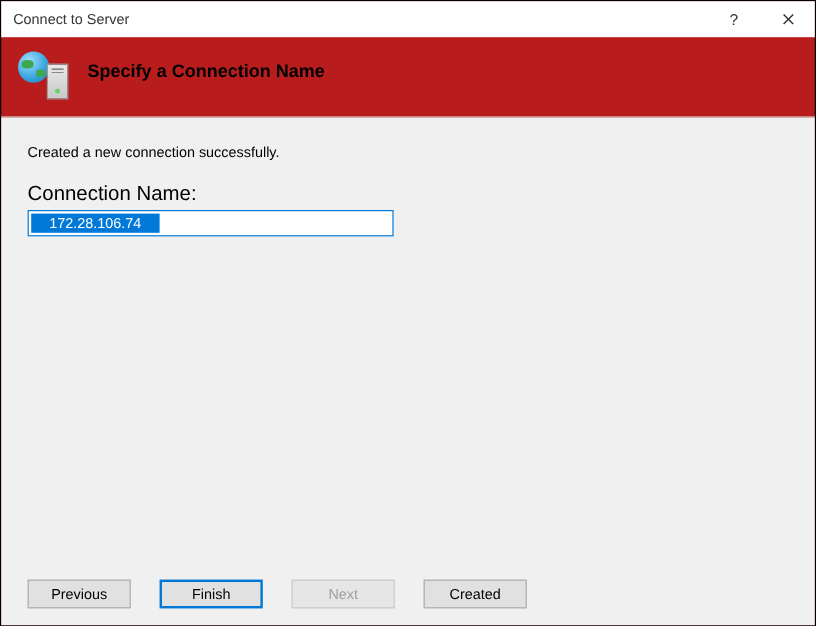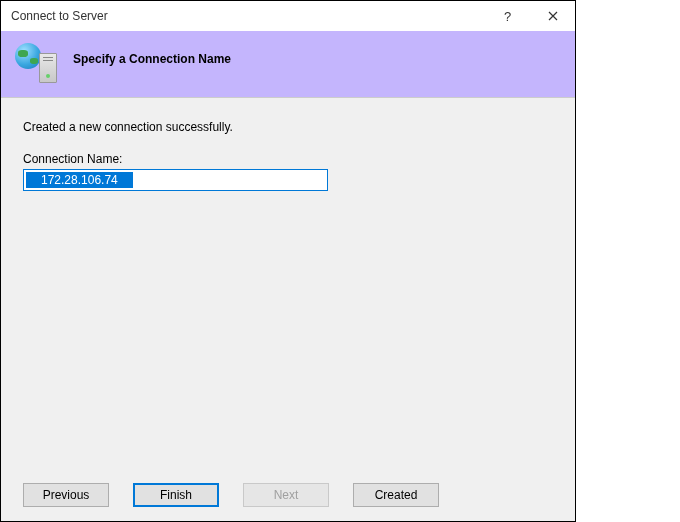--- a/index.html
+++ b/index.html
@@ -4,24 +4,24 @@
 <style>
   * { box-sizing: border-box; }
   body {
     margin: 0;
     padding: 0;
     font-family: "Segoe UI", Tahoma, sans-serif;
     font-size: 12px;
     background: #fff;
   }
   .window {
-    width: 576px;
+    width: 680px;
     height: 522px;
     border: 1px solid #000;
-    background: #c4b5fd;
+    background: #b91c1c;
     display: flex;
     flex-direction: column;
   }
   .titlebar {
     height: 30px;
     display: flex;
     align-items: center;
     padding-left: 10px;
     color: #333;
     font-size: 12px;
@@ -45,40 +45,40 @@
     border-bottom: 1px solid #ccc;
   }
   .header-icon {
     width: 42px;
     height: 42px;
     margin-right: 16px;
     position: relative;
     flex-shrink: 0;
   }
   .header-title {
-    font-size: 12px;
+    font-size: 15px;
     font-weight: bold;
     color: #000;
     margin-top: -6px;
   }
   .body {
     flex: 1;
     background: #f0f0f0;
     padding: 22px 22px 14px 22px;
     display: flex;
     flex-direction: column;
   }
   .status-text {
     font-weight: normal;
     font-size: 12px;
     color: #000;
     margin-bottom: 18px;
   }
   .field-label {
-    font-size: 12px;
+    font-size: 17px;
     color: #000;
     margin-bottom: 3px;
   }
   .input-value-selected {
     background: #0078d7;
     color: #fff;
     padding: 0 15px;
     display: inline-block;
     line-height: 16px;
   }

